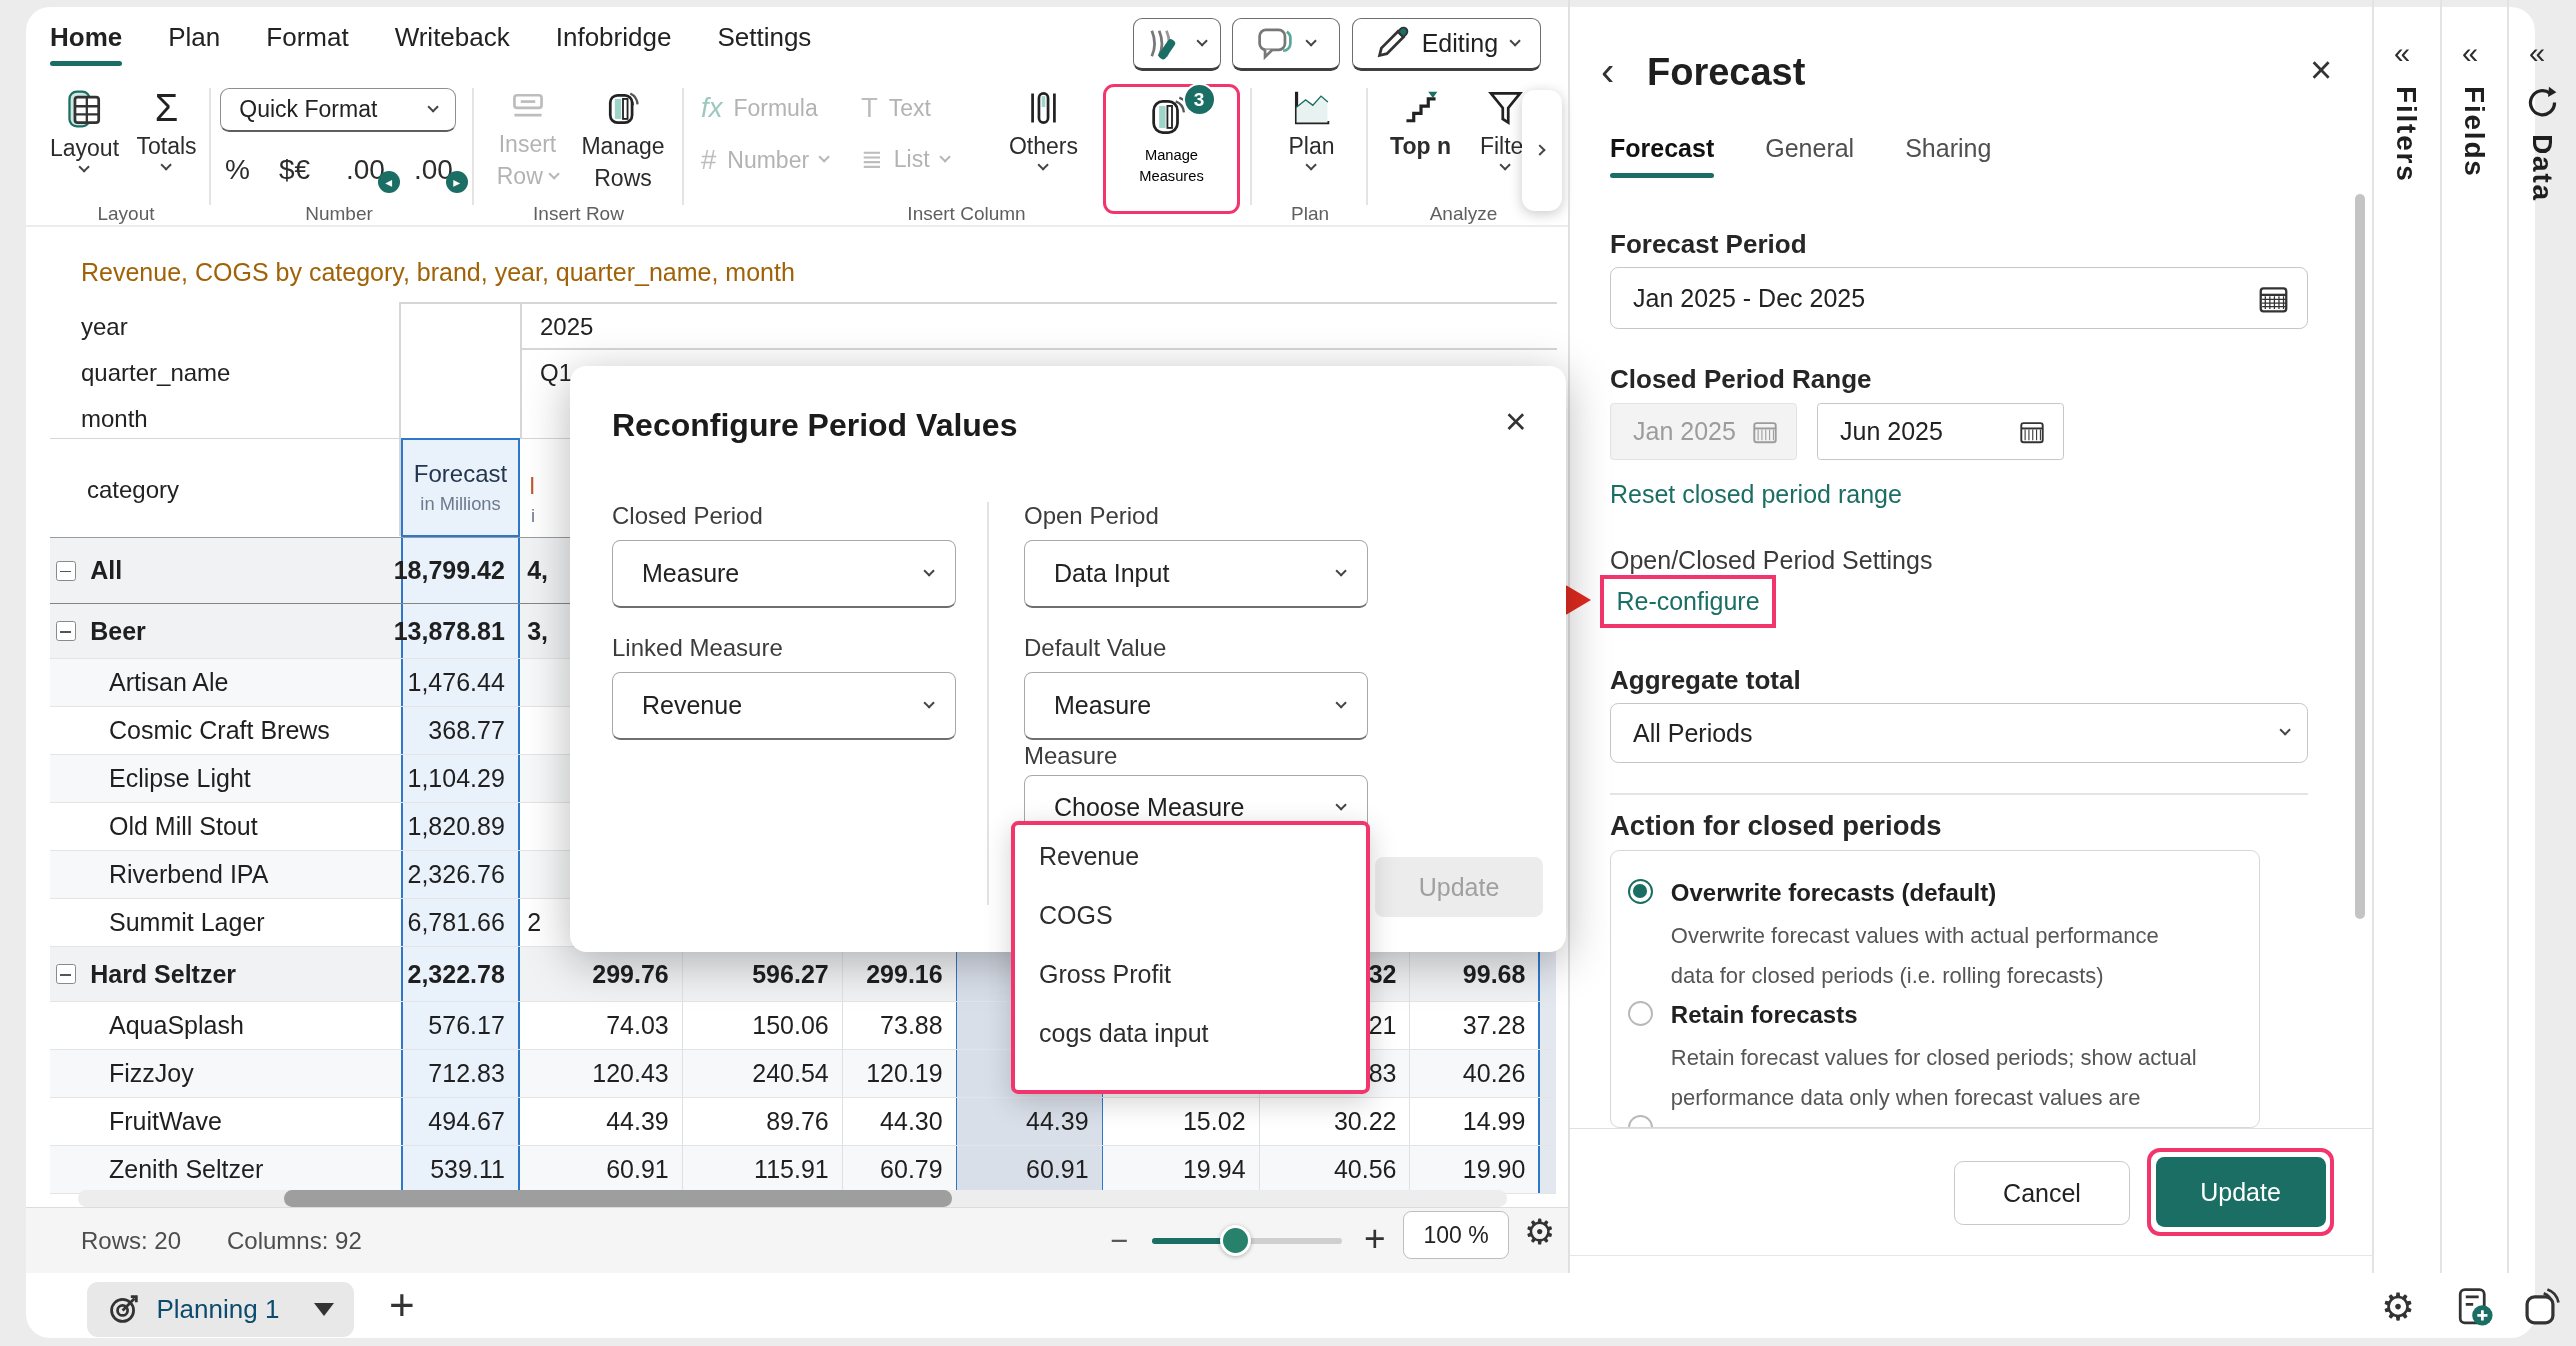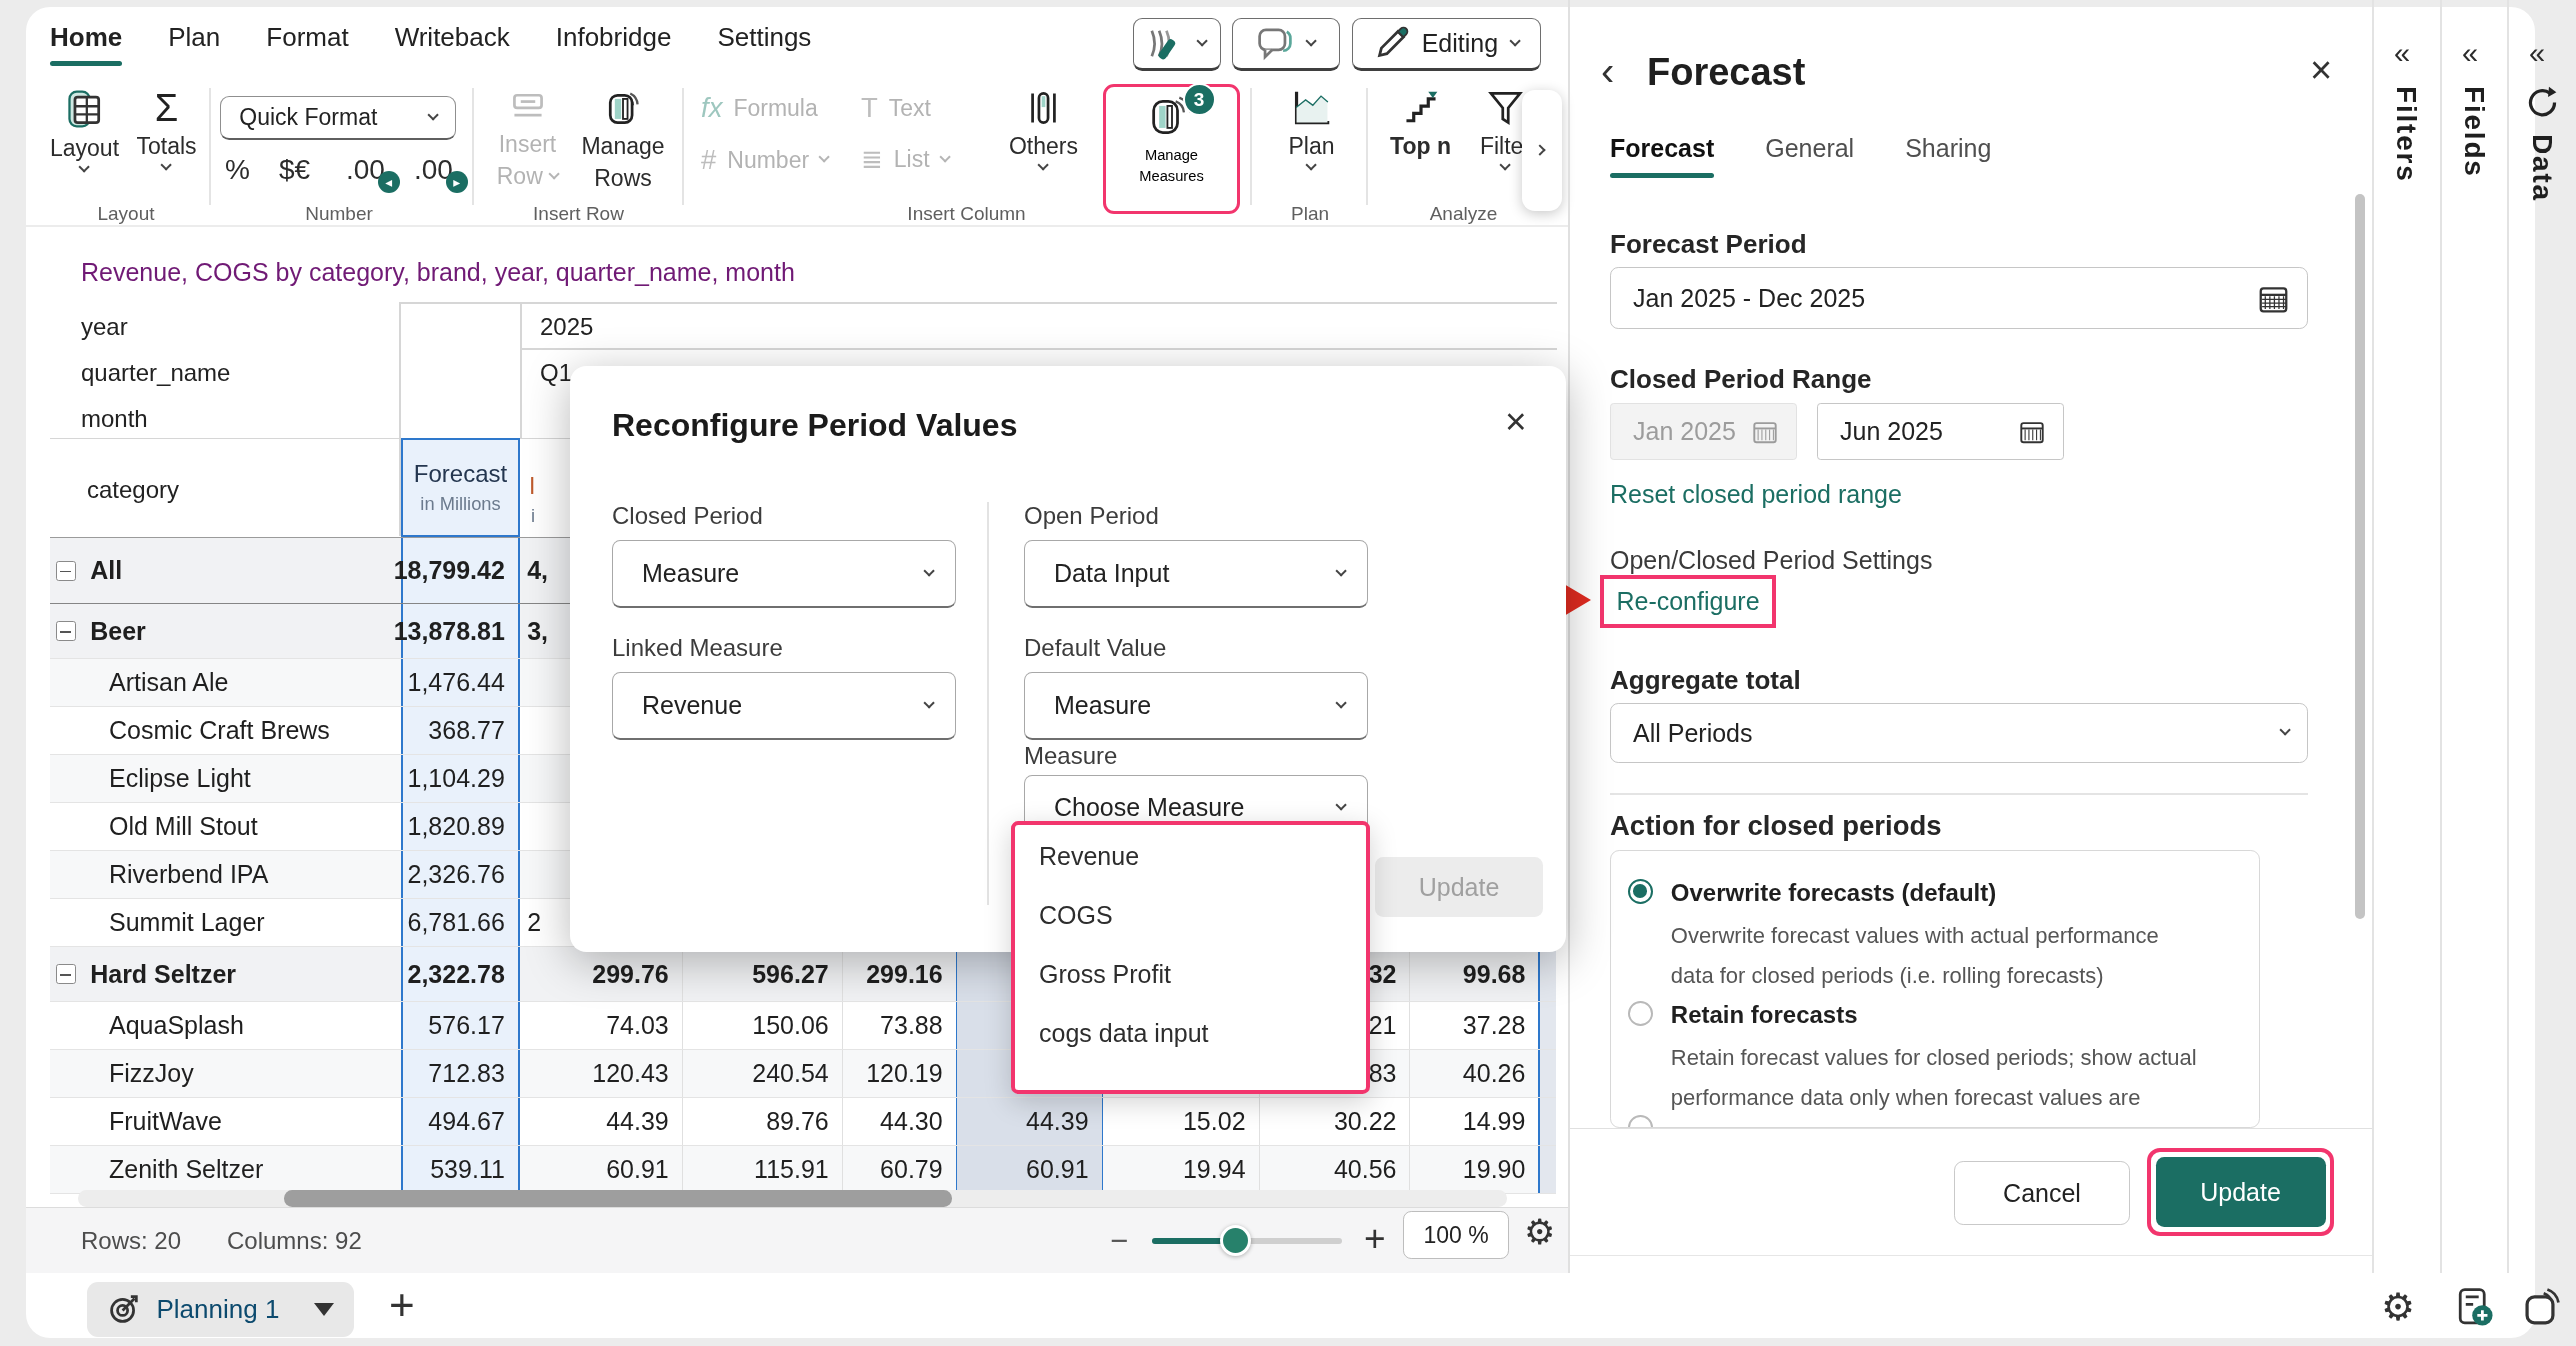--- a/index.html
+++ b/index.html
@@ -20,32 +20,32 @@
   .chev.sm { width:8.2px; height:8.2px; border-width:2.3px; }
   .chev.dis { border-color:#b5b5b5; }
   .chev.right { transform:rotate(-45deg); margin:0 0 0 -3.7px; }
 
   
   .rib-div { top:88px; height:117px; width:1.8px; background:#e4e4e4; }
   .rbtn { top:88px; display:flex; flex-direction:column; align-items:center; gap:6.4px; cursor:pointer; }
   .rbtn .lab { font-size:23px; color:#2c2c2c; line-height:1.1; text-align:center; }
   .rbtn.dis .lab { color:#b3b3b3; }
   .grp-label { top:203px; font-size:19px; color:#5f5f5f; text-align:center; }
-  .qformat { left:220px; top:88px; width:236px; height:44px; border:1.8px solid #8f8f8f; border-bottom:2.7px solid #5f5f5f; border-radius:9.2px; display:flex; align-items:center; justify-content:space-between; padding:0 18.3px; font-size:23px; color:#222; background:#fff;margin-top:8px; }
+  .qformat { left:220px; top:88px; width:236px; height:44px; border:1.8px solid #8f8f8f; border-bottom:2.7px solid #5f5f5f; border-radius:9.2px; display:flex; align-items:center; justify-content:space-between; padding:0 18.3px; font-size:23px; color:#222; background:#fff; }
   .numicon { top:154px; font-size:28px; color:#2c2c2c; position:absolute; }
   .numicon .mini { position:absolute; right:-14.7px; bottom:-7.3px; width:22px; height:22px; border-radius:50%; background:#1b6e63; color:#fff; font-size:13.7px; display:flex; align-items:center; justify-content:center; }
   .twoline { top:92px; display:flex; flex-direction:column; gap:20px; }
   .tl-row { display:flex; align-items:center; gap:11px; font-size:23px; color:#b3b3b3; }
   .mm-box { left:1103px; top:84px; width:137px; height:130px; border:3.7px solid #f2356d; border-radius:11px; display:flex; flex-direction:column; align-items:center; padding-top:7.3px; gap:5.5px; }
   .badge { position:absolute; width:33px; height:33px; border-radius:50%; background:#1b6e63; color:#fff; font-size:19px; font-weight:bold; display:flex; align-items:center; justify-content:center; border:2.7px solid #fff; }
   .more-pill { left:1522px; top:90px; width:40px; height:121px; background:#fff; border-radius:13px; box-shadow:0 2.7px 13px rgba(0,0,0,.22); display:flex; align-items:center; justify-content:center; }
   .rib-bottom { left:26px; top:225px; width:1542px; height:1.8px; background:#ececec; }
 
   
-  .sheet-title { left:81px; top:258px; font-size:25px; color:#701a75; }
+  .sheet-title { left:81px; top:258px; font-size:25px; color:#a16207; }
   .hdr-lab { left:81px; font-size:24px; color:#222; }
   .hdr-val { left:540px; font-size:24px; color:#222; }
   .gline { background:#d6d6d6; }
   .cat-cell { left:401px; top:438px; width:119px; height:99px; background:#e9f1fb; border:2.7px solid #2e78cc; display:flex; flex-direction:column; align-items:center; justify-content:center; gap:5.5px; }
   .cat-cell .t1 { font-size:24px; color:#24364f; }
   .cat-cell .t2 { font-size:18.3px; color:#6b7a8d; }
   .sliver-top { left:529px; top:473px; font-size:23px; color:#bf5b2d; }
   .sliver-bot { left:531px; top:505px; font-size:18.3px; color:#6b7a8d; }
 
   .rows-wrap { left:50px; top:537px; width:1506px; border-top:1.8px solid #9b9b9b; }

